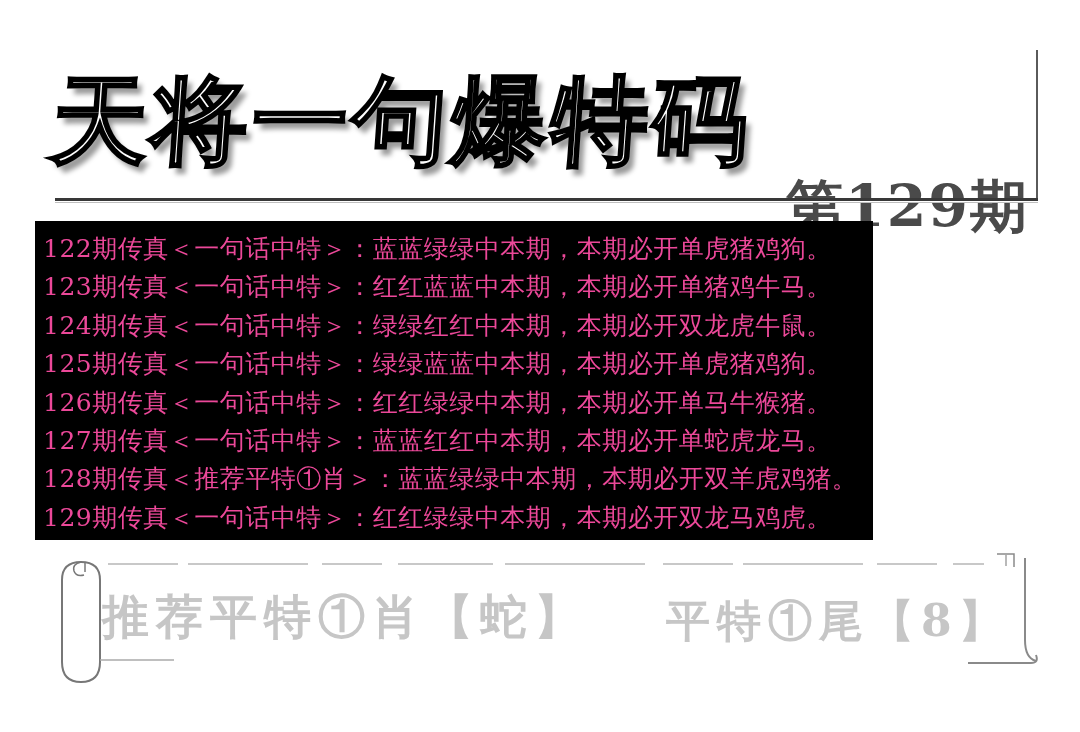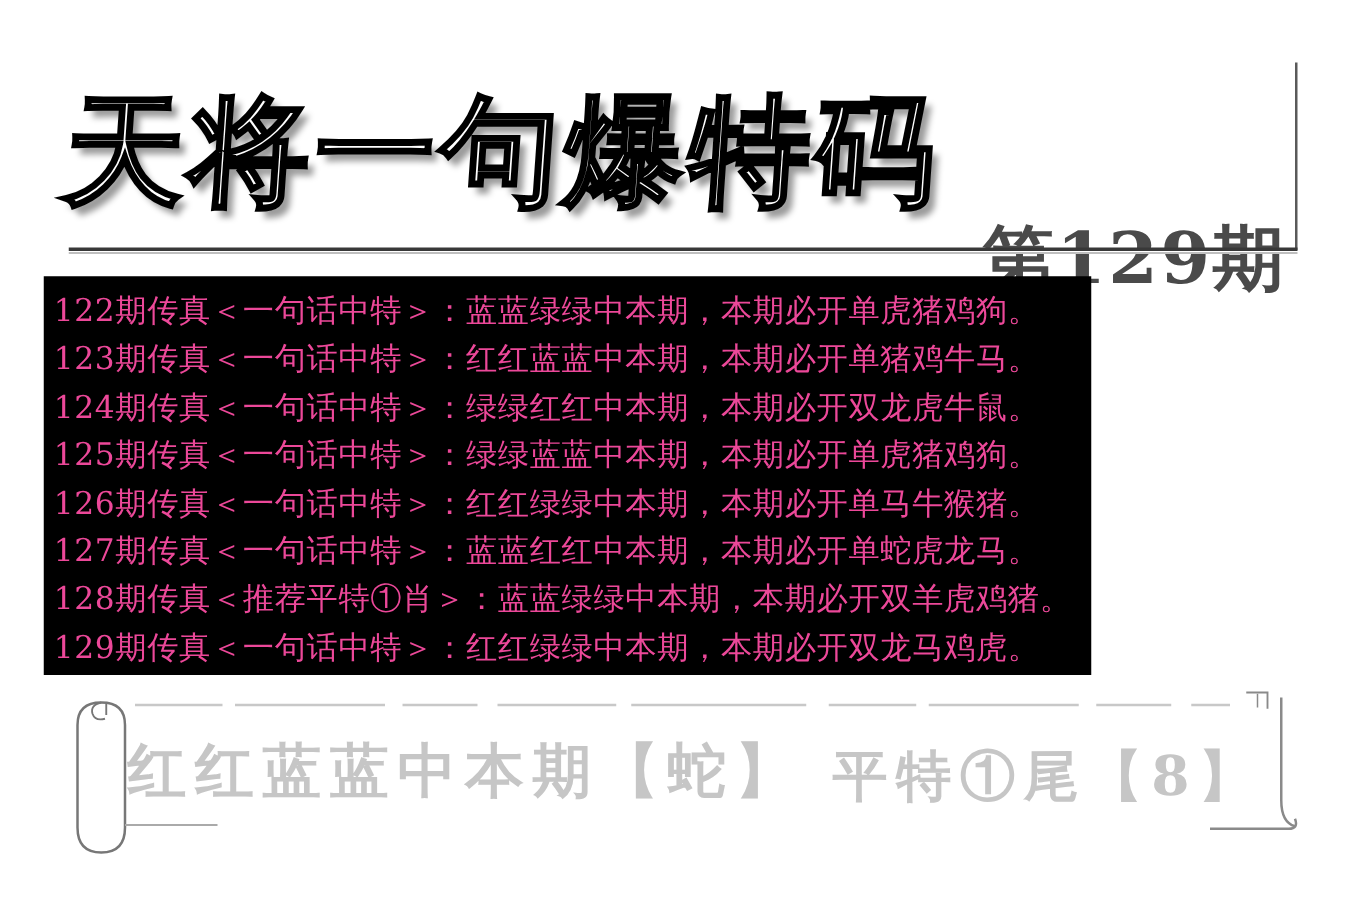--- a/index.html
+++ b/index.html
@@ -76,16 +76,16 @@
     <path d="M35 12 Q26 14 28 21 Q30 27 38 25" fill="none" stroke="#777777" stroke-width="1.5"></path>
     <path d="M39 13 V22" fill="none" stroke="#777777" stroke-width="1.5"></path>
     <path d="M54 110 H128" stroke="#aaaaaa" stroke-width="1.5" fill="none"></path>
 
     <path d="M979 8 L979 90 Q979 108 990 111" fill="none" stroke="#8a8a8a" stroke-width="2"></path>
     <path d="M922 113 H985 Q993 113 990 105" fill="none" stroke="#8a8a8a" stroke-width="2"></path>
     <path d="M951 4 h17 v13" fill="none" stroke="#8a8a8a" stroke-width="1.5"></path>
     <path d="M960 5 V16" fill="none" stroke="#8a8a8a" stroke-width="1.2"></path>
   </svg>
 
-  <div class="scroll-text left">红红蓝蓝中本期【蛇】</div>
+  <div class="scroll-text left">推荐平特①肖【蛇】</div>
   <div class="scroll-text right">平特①尾【8】</div>
 
 </div>
 
 </body></html>

